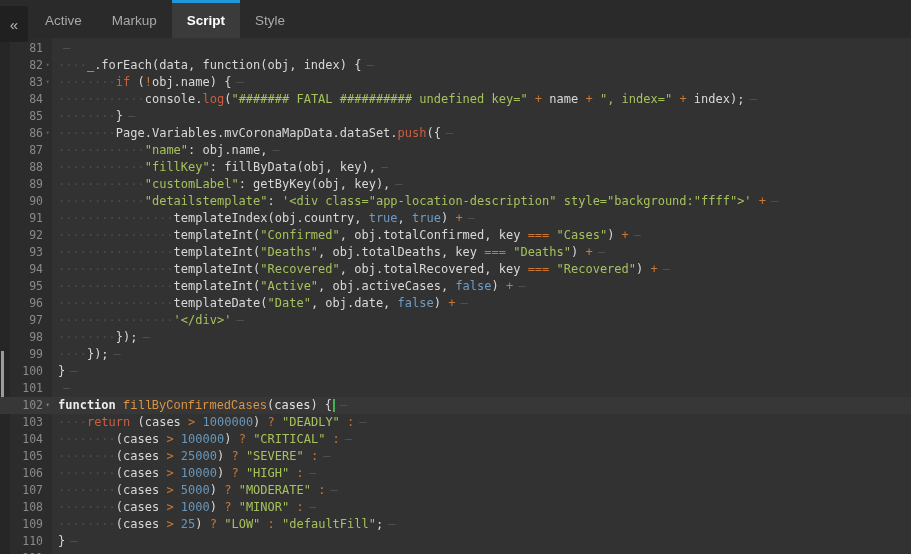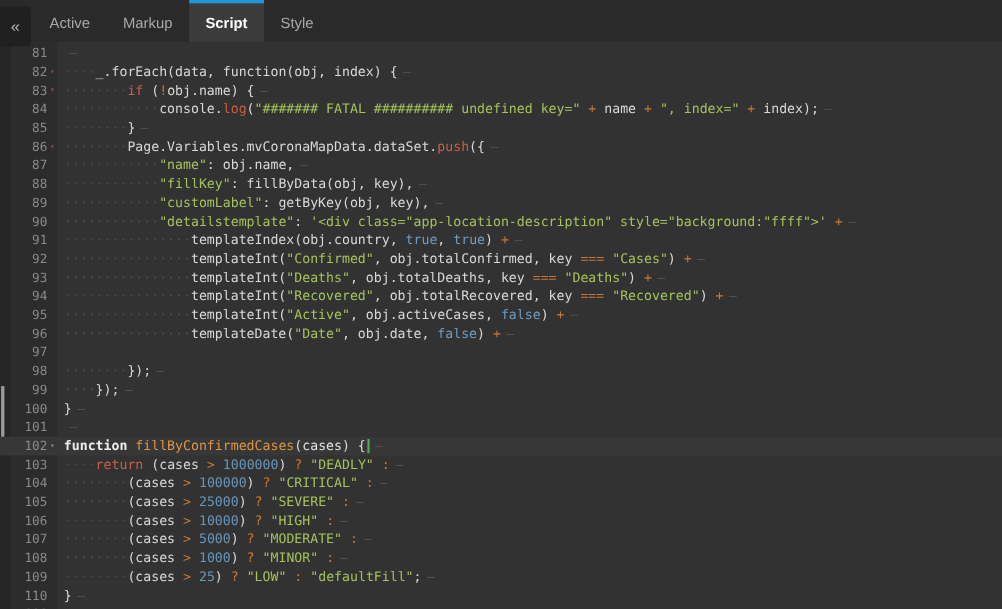--- a/index.html
+++ b/index.html
@@ -60,21 +60,21 @@
   .code{padding-left:6px;color:#d8d8d8;}
   
   .t-plain{color:#d8d8d8;}
   .t-kw{color:#ca5f43;}
   .t-method{color:#ca5f43;margin-top:35px;}
   .t-op{color:#cc7832;}
   .t-str{color:#a5c25c;}
   .t-num{color:#6897bb;}
   .t-bool{color:#6d9dc4;}
   .t-fnkw{color:#ececec;font-weight:bold;}
-  .t-fname{color:#dd9546;}
+  .t-fname{color:#dd9546;font-family:Liberation Mono, monospace;}
   .t-param{color:#e2e2e2;}
   .t-ws{color:#4d4d4d;}
   .eol{color:#535353;margin-left:5px;}
   .cursor{
     display:inline-block;width:2px;height:13px;background:#49b052;
     vertical-align:middle;margin-left:1px;
   }
 </style>
 </head>
 <body>
@@ -106,21 +106,21 @@
       <div class="line"><span class="gut"><span class="lnum">87</span><span class="fold"></span></span><span class="code"><span class="t-ws">············</span><span class="t-str">"name"</span><span class="t-plain">: obj.name,</span><span class="eol">–</span></span></div>
       <div class="line"><span class="gut"><span class="lnum">88</span><span class="fold"></span></span><span class="code"><span class="t-ws">············</span><span class="t-str">"fillKey"</span><span class="t-plain">: fillByData(obj, key),</span><span class="eol">–</span></span></div>
       <div class="line"><span class="gut"><span class="lnum">89</span><span class="fold"></span></span><span class="code"><span class="t-ws">············</span><span class="t-str">"customLabel"</span><span class="t-plain">: getByKey(obj, key),</span><span class="eol">–</span></span></div>
       <div class="line"><span class="gut"><span class="lnum">90</span><span class="fold"></span></span><span class="code"><span class="t-ws">············</span><span class="t-str">"detailstemplate"</span><span class="t-plain">: </span><span class="t-str">'&lt;div class="app-location-description" style="background:"ffff"&gt;'</span><span class="t-op"> +</span><span class="eol">–</span></span></div>
       <div class="line"><span class="gut"><span class="lnum">91</span><span class="fold"></span></span><span class="code"><span class="t-ws">················</span><span class="t-plain">templateIndex(obj.country, </span><span class="t-bool">true</span><span class="t-plain">, </span><span class="t-bool">true</span><span class="t-plain">) </span><span class="t-op">+</span><span class="eol">–</span></span></div>
       <div class="line"><span class="gut"><span class="lnum">92</span><span class="fold"></span></span><span class="code"><span class="t-ws">················</span><span class="t-plain">templateInt(</span><span class="t-str">"Confirmed"</span><span class="t-plain">, obj.totalConfirmed, key </span><span class="t-op">===</span><span class="t-plain"> </span><span class="t-str">"Cases"</span><span class="t-plain">) </span><span class="t-op">+</span><span class="eol">–</span></span></div>
       <div class="line"><span class="gut"><span class="lnum">93</span><span class="fold"></span></span><span class="code"><span class="t-ws">················</span><span class="t-plain">templateInt(</span><span class="t-str">"Deaths"</span><span class="t-plain">, obj.totalDeaths, key </span><span class="t-op">===</span><span class="t-plain"> </span><span class="t-str">"Deaths"</span><span class="t-plain">) </span><span class="t-op">+</span><span class="eol">–</span></span></div>
       <div class="line"><span class="gut"><span class="lnum">94</span><span class="fold"></span></span><span class="code"><span class="t-ws">················</span><span class="t-plain">templateInt(</span><span class="t-str">"Recovered"</span><span class="t-plain">, obj.totalRecovered, key </span><span class="t-op">===</span><span class="t-plain"> </span><span class="t-str">"Recovered"</span><span class="t-plain">) </span><span class="t-op">+</span><span class="eol">–</span></span></div>
       <div class="line"><span class="gut"><span class="lnum">95</span><span class="fold"></span></span><span class="code"><span class="t-ws">················</span><span class="t-plain">templateInt(</span><span class="t-str">"Active"</span><span class="t-plain">, obj.activeCases, </span><span class="t-bool">false</span><span class="t-plain">) </span><span class="t-op">+</span><span class="eol">–</span></span></div>
       <div class="line"><span class="gut"><span class="lnum">96</span><span class="fold"></span></span><span class="code"><span class="t-ws">················</span><span class="t-plain">templateDate(</span><span class="t-str">"Date"</span><span class="t-plain">, obj.date, </span><span class="t-bool">false</span><span class="t-plain">) </span><span class="t-op">+</span><span class="eol">–</span></span></div>
-      <div class="line"><span class="gut"><span class="lnum">97</span><span class="fold"></span></span></div>
+      <div class="line"><span class="gut"><span class="lnum">97</span><span class="fold"></span></span><span class="code"><span class="t-ws">················</span><span class="t-str">'&lt;/div&gt;'</span><span class="eol">–</span></span></div>
       <div class="line"><span class="gut"><span class="lnum">98</span><span class="fold"></span></span><span class="code"><span class="t-ws">········</span><span class="t-plain">});</span><span class="eol">–</span></span></div>
       <div class="line"><span class="gut"><span class="lnum">99</span><span class="fold"></span></span><span class="code"><span class="t-ws">····</span><span class="t-plain">});</span><span class="eol">–</span></span></div>
       <div class="line"><span class="gut"><span class="lnum">100</span><span class="fold"></span></span><span class="code"><span class="t-plain">}</span><span class="eol">–</span></span></div>
       <div class="line"><span class="gut"><span class="lnum">101</span><span class="fold"></span></span><span class="code"><span class="eol">–</span></span></div>
       <div class="line active"><span class="gut"><span class="lnum">102</span><span class="fold gray">▾</span></span><span class="code"><span class="t-fnkw">function</span><span class="t-plain"> </span><span class="t-fname">fillByConfirmedCases</span><span class="t-plain">(</span><span class="t-param">cases</span><span class="t-plain">) {</span><span class="cursor"></span><span class="eol">–</span></span></div>
       <div class="line"><span class="gut"><span class="lnum">103</span><span class="fold"></span></span><span class="code"><span class="t-ws">····</span><span class="t-kw">return</span><span class="t-plain"> (cases </span><span class="t-op">&gt;</span><span class="t-plain"> </span><span class="t-num">1000000</span><span class="t-plain">) </span><span class="t-op">?</span><span class="t-plain"> </span><span class="t-str">"DEADLY"</span><span class="t-plain"> </span><span class="t-op">:</span><span class="eol">–</span></span></div>
       <div class="line"><span class="gut"><span class="lnum">104</span><span class="fold"></span></span><span class="code"><span class="t-ws">········</span><span class="t-plain">(cases </span><span class="t-op">&gt;</span><span class="t-plain"> </span><span class="t-num">100000</span><span class="t-plain">) </span><span class="t-op">?</span><span class="t-plain"> </span><span class="t-str">"CRITICAL"</span><span class="t-plain"> </span><span class="t-op">:</span><span class="eol">–</span></span></div>
       <div class="line"><span class="gut"><span class="lnum">105</span><span class="fold"></span></span><span class="code"><span class="t-ws">········</span><span class="t-plain">(cases </span><span class="t-op">&gt;</span><span class="t-plain"> </span><span class="t-num">25000</span><span class="t-plain">) </span><span class="t-op">?</span><span class="t-plain"> </span><span class="t-str">"SEVERE"</span><span class="t-plain"> </span><span class="t-op">:</span><span class="eol">–</span></span></div>
       <div class="line"><span class="gut"><span class="lnum">106</span><span class="fold"></span></span><span class="code"><span class="t-ws">········</span><span class="t-plain">(cases </span><span class="t-op">&gt;</span><span class="t-plain"> </span><span class="t-num">10000</span><span class="t-plain">) </span><span class="t-op">?</span><span class="t-plain"> </span><span class="t-str">"HIGH"</span><span class="t-plain"> </span><span class="t-op">:</span><span class="eol">–</span></span></div>
       <div class="line"><span class="gut"><span class="lnum">107</span><span class="fold"></span></span><span class="code"><span class="t-ws">········</span><span class="t-plain">(cases </span><span class="t-op">&gt;</span><span class="t-plain"> </span><span class="t-num">5000</span><span class="t-plain">) </span><span class="t-op">?</span><span class="t-plain"> </span><span class="t-str">"MODERATE"</span><span class="t-plain"> </span><span class="t-op">:</span><span class="eol">–</span></span></div>

